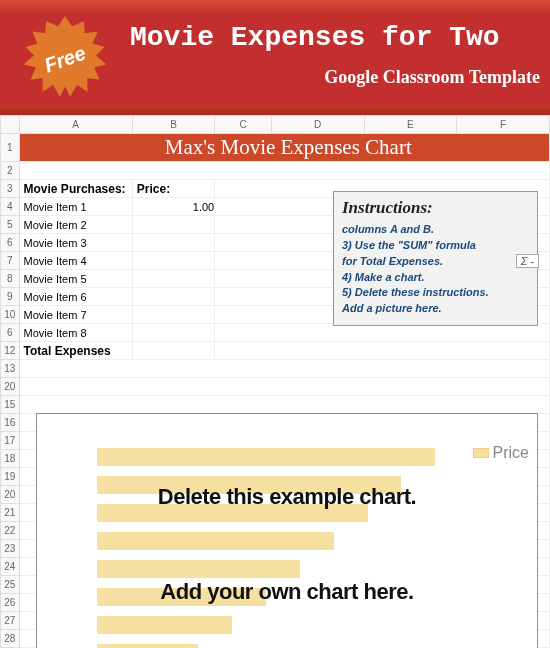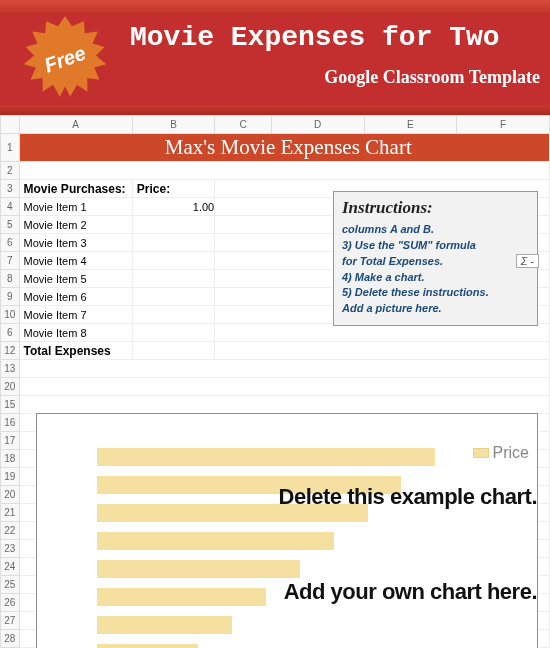--- a/index.html
+++ b/index.html
@@ -30,21 +30,21 @@
   .instr-title { font-family: Georgia, serif; font-weight:bold; font-size:17px; color:#222; margin-bottom:4px; }
   .instr-line { font-size:11px; font-weight:bold; color:#1a4a7a; line-height:1.35; margin:1px 0; }
   .sigma { position:absolute; right:-2px; top:62px; background:#fff; border:1px solid #aaa; padding:0 4px; font-size:11px; color:#555; }
 
   .chart-box { position:absolute; left:36px; top:298px; width:502px; height:304px; border:1.5px solid #909090; background:#fff; }
   .chart-inner { position:relative; width:100%; height:100%; }
   .legend { position:absolute; right:8px; top:30px; display:flex; align-items:center; font-size:16px; color:#888; }
   .legend-sw { width:16px; height:10px; background:#f5e0a2; border:1px solid #e8d088; margin-right:4px; }
   .bar-area { position:absolute; left:60px; top:34px; right:70px; bottom:44px; }
   .hbar { position:absolute; left:0; height:18px; background:#f5e0a2; }
-  .overlay { position:absolute; left:0; right:0; font-family: Arial Black, Arial, sans-serif; font-weight:900; font-size:22px; color:#111; text-align:right; letter-spacing:-0.5px; }
+  .overlay { position:absolute; left:0; right:0; font-family: Arial Black, Arial, sans-serif; font-weight:900; font-size:22px; color:#111; text-align:center; letter-spacing:-0.5px; }
 </style>
 </head>
 <body>
 
 <div class="banner">
   <div class="banner-top"></div>
   <div class="starburst">
     <svg viewBox="0 0 100 100">
         <path fill="#e07a2a" d="M50 0 L58 12 L72 6 L73 20 L88 18 L82 32 L96 36 L86 46 L98 56 L84 60 L90 74 L76 72 L76 88 L64 80 L56 94 L50 82 L44 94 L36 80 L24 88 L24 72 L10 74 L16 60 L2 56 L14 46 L4 36 L18 32 L12 18 L27 20 L28 6 L42 12 Z"></path>
       </svg>

